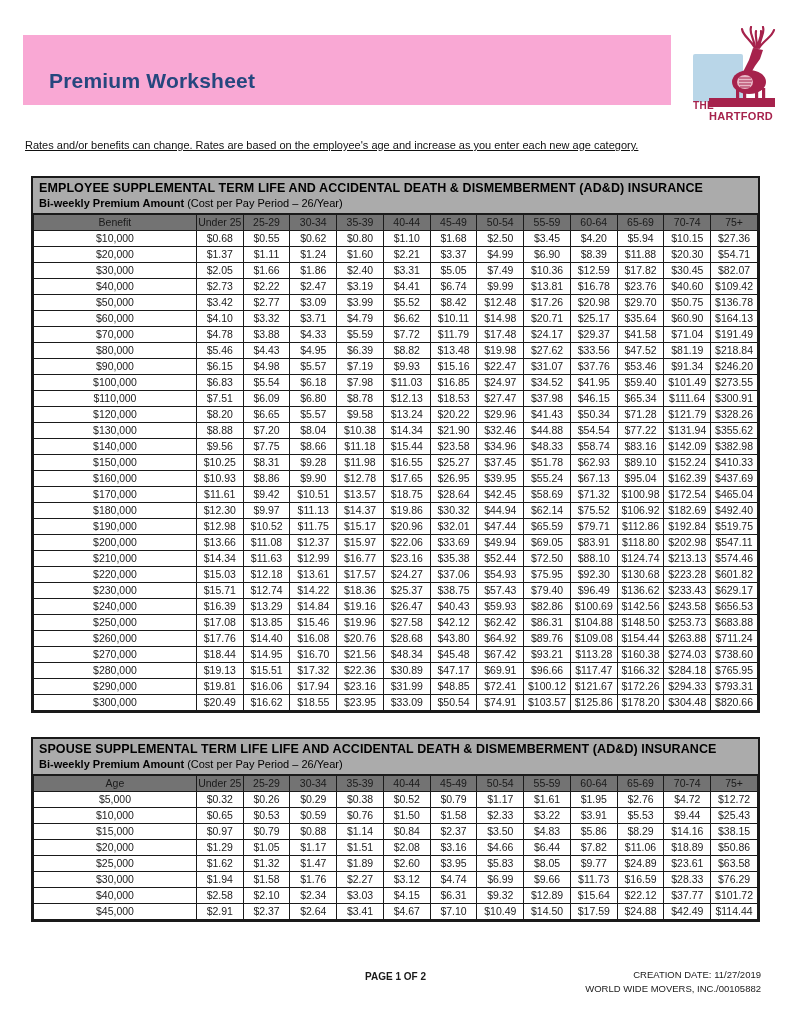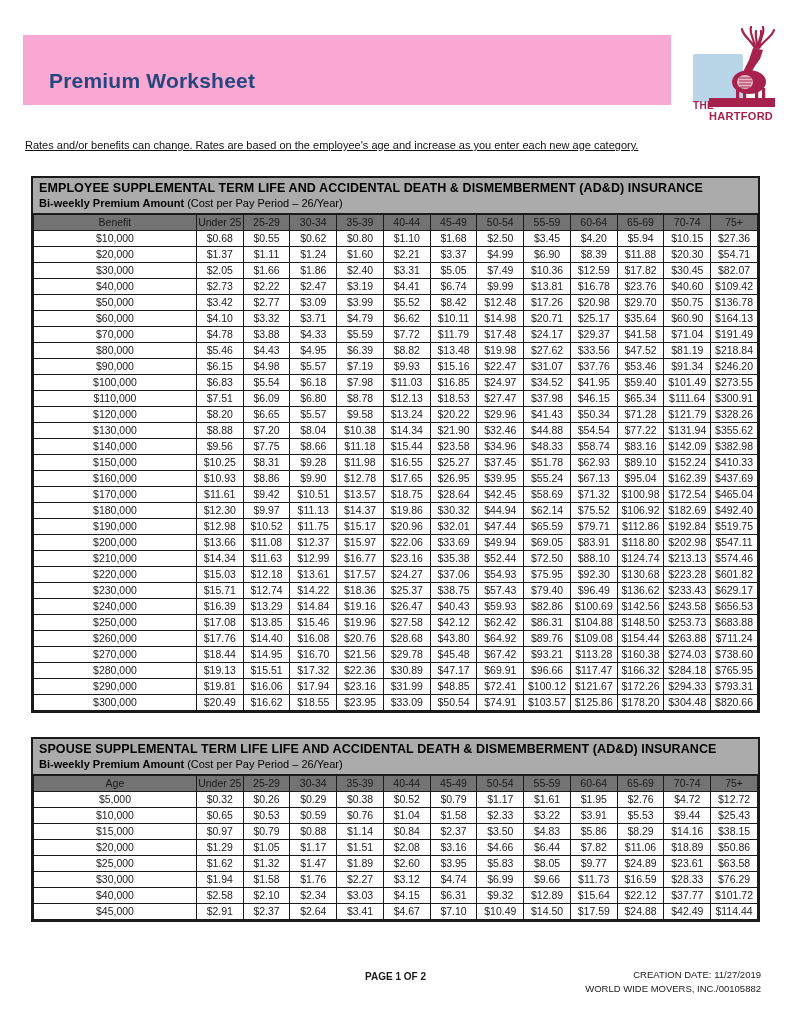--- a/index.html
+++ b/index.html
@@ -557,21 +557,21 @@
           <td>$154.44</td>
           <td>$263.88</td>
           <td>$711.24</td>
         </tr>
         <tr>
           <td>$270,000</td>
           <td>$18.44</td>
           <td>$14.95</td>
           <td>$16.70</td>
           <td>$21.56</td>
-          <td>$29.78</td>
+          <td>$48.34</td>
           <td>$45.48</td>
           <td>$67.42</td>
           <td>$93.21</td>
           <td>$113.28</td>
           <td>$160.38</td>
           <td>$274.03</td>
           <td>$738.60</td>
         </tr>
         <tr>
           <td>$280,000</td>
@@ -677,21 +677,21 @@
           <td>$2.76</td>
           <td>$4.72</td>
           <td>$12.72</td>
         </tr>
         <tr>
           <td>$10,000</td>
           <td>$0.65</td>
           <td>$0.53</td>
           <td>$0.59</td>
           <td>$0.76</td>
-          <td>$1.04</td>
+          <td>$1.50</td>
           <td>$1.58</td>
           <td>$2.33</td>
           <td>$3.22</td>
           <td>$3.91</td>
           <td>$5.53</td>
           <td>$9.44</td>
           <td>$25.43</td>
         </tr>
         <tr>
           <td>$15,000</td>

